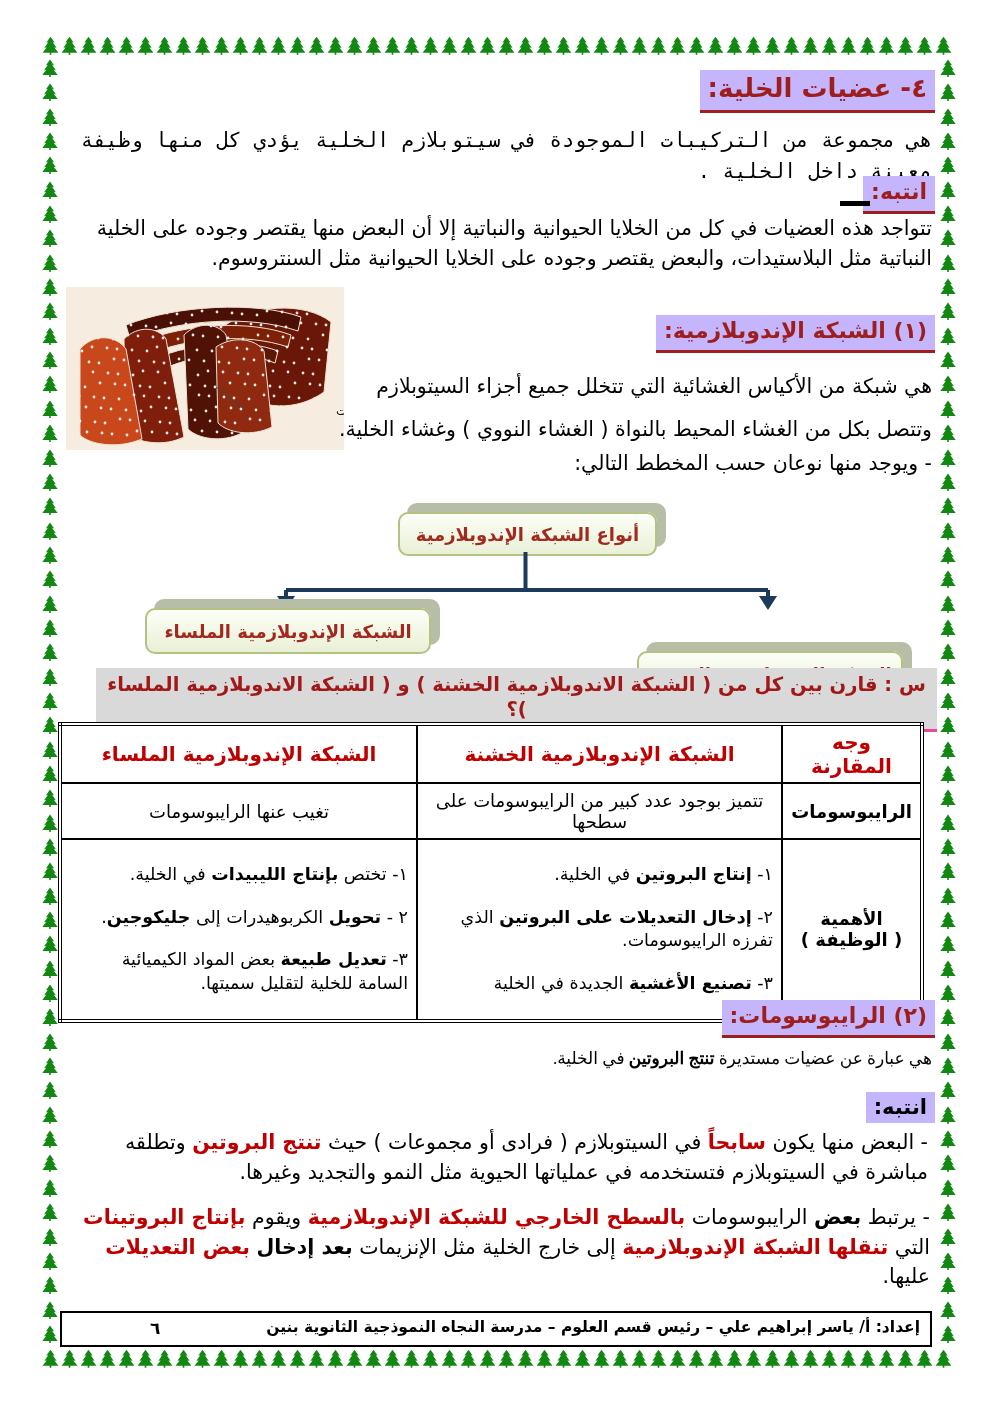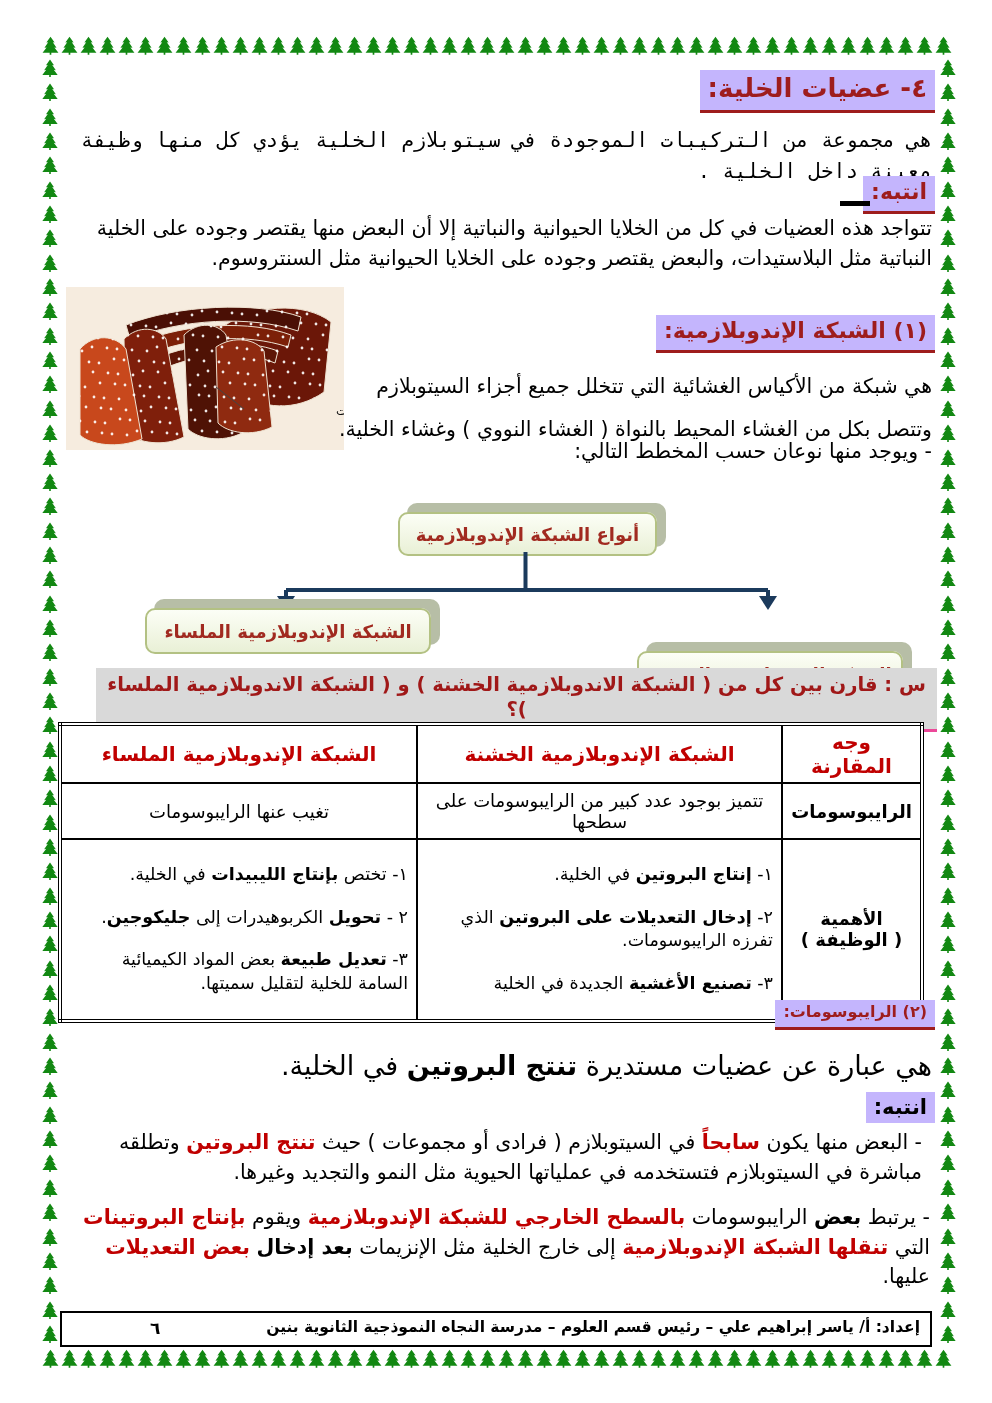--- a/index.html
+++ b/index.html
@@ -1348,21 +1348,21 @@
         <circle cx="266" cy="144" r="1.4" fill="#fff" opacity="0.9"></circle>
       </g>
     <path d="M150 100 L178 122" stroke="#444" stroke-width="1" fill="none"></path>
     <text x="270" y="128" text-anchor="end" font-size="12" fill="#111">الرايبوسومات</text>
   </svg>
 
   <div class="gray-head" style="top:315px;right:57px;font-size:22px;">(١) الشبكة الإندوبلازمية:</div>
 
   <div class="para" style="top:371px;right:60px;font-size:20.5px;">هي شبكة من الأكياس الغشائية التي تتخلل جميع أجزاء السيتوبلازم</div>
   <div class="para" style="top:414px;right:60px;font-size:20.5px;">وتتصل بكل من الغشاء المحيط بالنواة ( الغشاء النووي ) وغشاء الخلية.</div>
-  <div class="para" style="top:436px;right:60px;font-size:20.5px;">- ويوجد منها نوعان حسب المخطط التالي:</div>
+  <div class="para" style="top:448px;right:60px;font-size:20.5px;">- ويوجد منها نوعان حسب المخطط التالي:</div>
 
   <div class="node" style="top:512px;left:398px;width:255px;height:40px;text-align:center;">أنواع الشبكة الإندوبلازمية</div>
   <svg class="connector" viewBox="0 0 992 64">
     <path d="M525.5 2 V40 M286 40 H768 M286 40 V48 M768 40 V48" stroke="#1B3A5C" stroke-width="4" fill="none"></path>
     <polygon points="277,46 295,46 286,60" fill="#1B3A5C"></polygon>
     <polygon points="759,46 777,46 768,60" fill="#1B3A5C"></polygon>
   </svg>
   <div class="node" style="top:624px;left:637px;width:262px;height:42px;margin-top:27px;">الشبكة الاندوبلازمية الخشنة</div>
   <div class="node" style="top:608px;left:145px;width:282px;height:42px;">الشبكة الإندوبلازمية الملساء</div>
 
@@ -1397,27 +1397,27 @@
       </td>
       <td>
         <div class="fn-item"><span>١- تختص </span><span class="seg-b">بإنتاج الليبيدات</span><span> في الخلية.</span></div>
         <div class="fn-item"><span>٢ - </span><span class="seg-b">تحويل</span><span> الكربوهيدرات إلى </span><span class="seg-b">جليكوجين</span><span>.</span></div>
         <div class="fn-item"><span>٣- </span><span class="seg-b">تعديل طبيعة</span><span> بعض المواد الكيميائية السامة للخلية لتقليل سميتها.</span></div>
       </td>
     </tr>
   </tbody>
     </table>
 
-  <div class="gray-head" style="top:1000px;right:57px;font-size:16px;">(٢) الرايبوسومات:</div>
-
-  <div class="para" style="top:1046px;right:60px;font-size:27px;"><span>هي عبارة عن عضيات مستديرة </span><span class="seg-b">تنتج البروتين</span><span> في الخلية.</span></div>
+  <div class="gray-head" style="top:1000px;right:57px;font-size:22px;">(٢) الرايبوسومات:</div>
+
+  <div class="para" style="top:1046px;right:60px;font-size:17px;font-family:Liberation Serif, serif;"><span>هي عبارة عن عضيات مستديرة </span><span class="seg-b">تنتج البروتين</span><span> في الخلية.</span></div>
 
   <div class="gray-head black" style="top:1092px;right:57px;font-size:21px;">انتبه:</div>
 
-  <div class="para" style="top:1128px;right:70px;left:62px;font-size:20.5px;line-height:1.45;"><span>-   البعض منها يكون </span><span class="seg-r">سابحاً</span><span> في السيتوبلازم ( فرادى أو مجموعات ) حيث </span><span class="seg-r">تنتج البروتين</span><span> وتطلقه مباشرة في السيتوبلازم فتستخدمه في عملياتها الحيوية مثل النمو والتجديد وغيرها.</span></div>
+  <div class="para" style="top:1128px;right:64px;left:62px;font-size:20.5px;line-height:1.45;"><span>-   البعض منها يكون </span><span class="seg-r">سابحاً</span><span> في السيتوبلازم ( فرادى أو مجموعات ) حيث </span><span class="seg-r">تنتج البروتين</span><span> وتطلقه مباشرة في السيتوبلازم فتستخدمه في عملياتها الحيوية مثل النمو والتجديد وغيرها.</span></div>
 
   <div class="para" style="top:1203px;right:62px;left:62px;font-size:20.5px;line-height:1.45;"><span>-   يرتبط </span><span class="seg-b">بعض</span><span> الرايبوسومات </span><span class="seg-r">بالسطح الخارجي للشبكة الإندوبلازمية</span><span> ويقوم </span><span class="seg-r">بإنتاج البروتينات</span><span> التي </span><span class="seg-r">تنقلها الشبكة الإندوبلازمية</span><span> إلى خارج الخلية مثل الإنزيمات </span><span class="seg-b">بعد إدخال</span><span> </span><span class="seg-r">بعض التعديلات</span><span> عليها.</span></div>
 
   <div class="footer-box">
     <span>إعداد: أ/ ياسر إبراهيم علي – رئيس قسم العلوم – مدرسة النجاه النموذجية الثانوية بنين</span>
     <span class="footer-page-num">٦</span>
   </div>
 
 </div>
 

